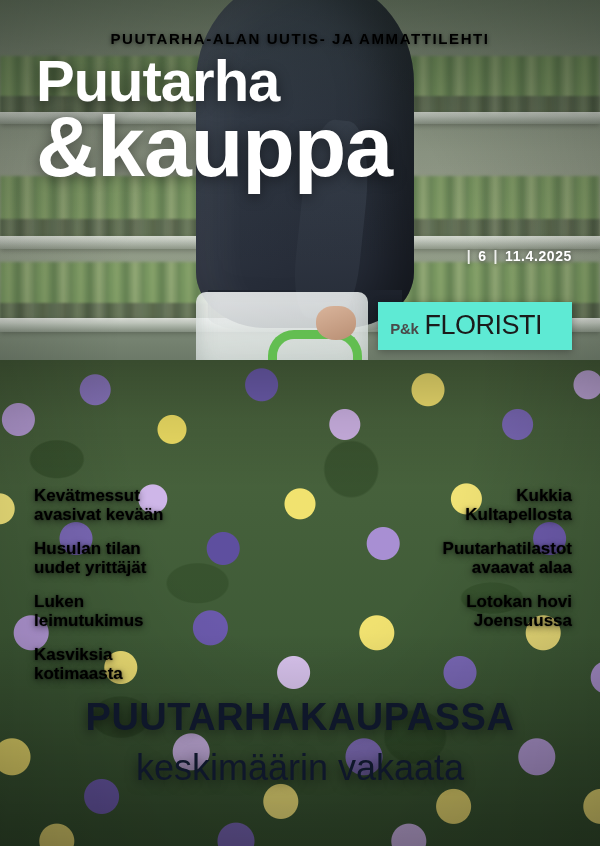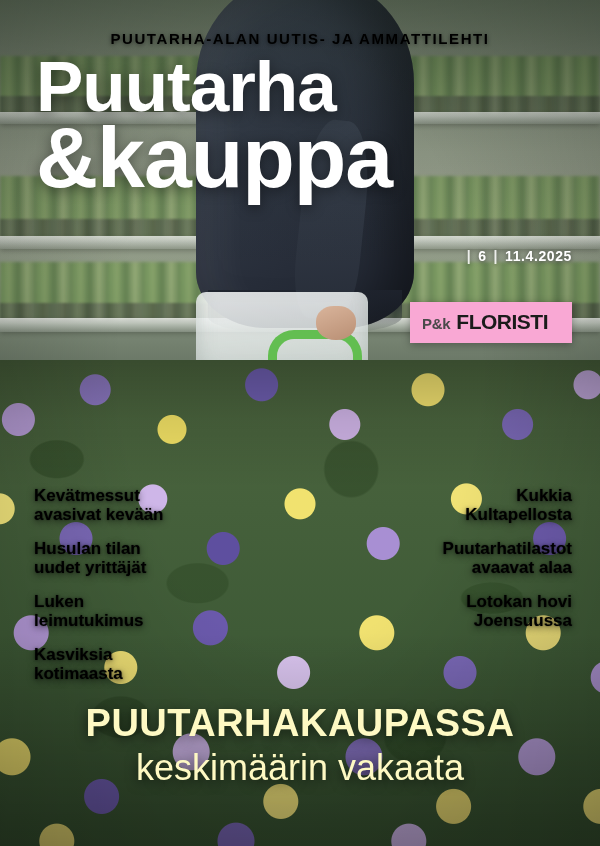--- a/index.html
+++ b/index.html
@@ -216,21 +216,21 @@
     position: absolute;
     top: 56px;
     left: 36px;
     right: 24px;
     color: #fff;
     font-weight: bold;
     line-height: .86;
     text-shadow: 0 3px 14px rgba(0,0,0,.45);
   }
   .mast-line1 {
-    font-size: 71px;
+    font-size: 58px;
     letter-spacing: -1px;
   }
   .mast-line2 {
     font-size: 86px;
     letter-spacing: -1px;
     margin-top: 4px;
   }
   .issue {
     position: absolute;
     top: 248px;
@@ -242,37 +242,37 @@
     text-shadow: 0 1px 4px rgba(0,0,0,.5);
     display: flex;
     align-items: center;
     gap: 7px;
   }
   .issue .bar { opacity: .85; }
   .floristi-badge {
     position: absolute;
     top: 302px;
     right: 28px;
-    background: #f9a8d4;
-    padding: 8px 24px 9px 12px;
+    background: #5eead4;
+    padding: 8px 30px 9px 12px;
     display: flex;
     align-items: baseline;
     gap: 6px;
     box-shadow: 0 2px 8px rgba(0,0,0,.3);
   }
   .floristi-pk {
     color: #4a4a4a;
     font-size: 15px;
     font-weight: bold;
     letter-spacing: -.3px;
   }
   .floristi-word {
     color: #1b1b1b;
-    font-size: 21px;
-    font-weight: bold;
+    font-size: 27px;
+    font-weight: normal;
     letter-spacing: -.5px;
   }
 
   
   .coverlines {
     position: absolute;
     left: 34px;
     right: 28px;
     top: 486px;
     display: flex;
@@ -293,34 +293,34 @@
     text-shadow: 0 2px 7px rgba(0,0,0,.65), 0 0 2px rgba(0,0,0,.5);
   }
   .cl:last-child { margin-bottom: 8px; }
 
   
   .headline {
     position: absolute;
     left: 0; right: 0;
     bottom: 58px;
     text-align: center;
-    color: #fef9c3;
+    color: #0f172a;
     text-shadow: 0 3px 12px rgba(0,0,0,.6);
   }
   .hl-1 {
     font-size: 38px;
     font-weight: bold;
     letter-spacing: .5px;
     line-height: 1.02;
   }
   .hl-2 {
     font-size: 36px;
     font-weight: normal;
     line-height: 1.08;
-    margin-top: 6px;
+    margin-top: 12px;
     text-align: center;
   }
 </style>
 </head>
 <body>
 
 <div class="cover">
 
   <div class="photo">
     <div class="rack-plants rack-1"></div>

